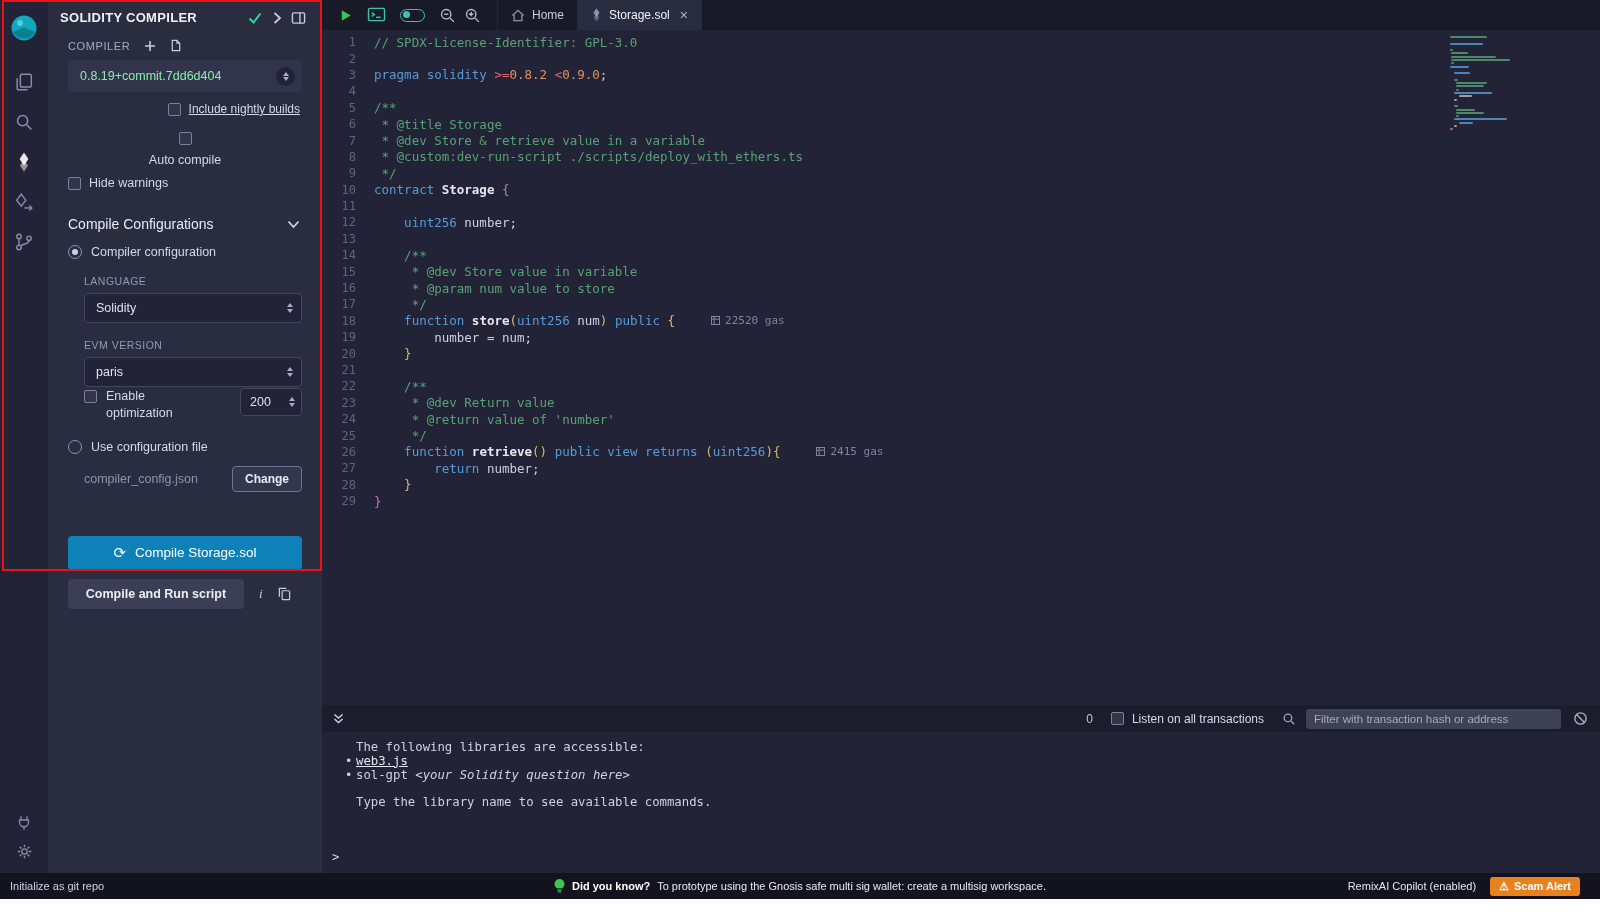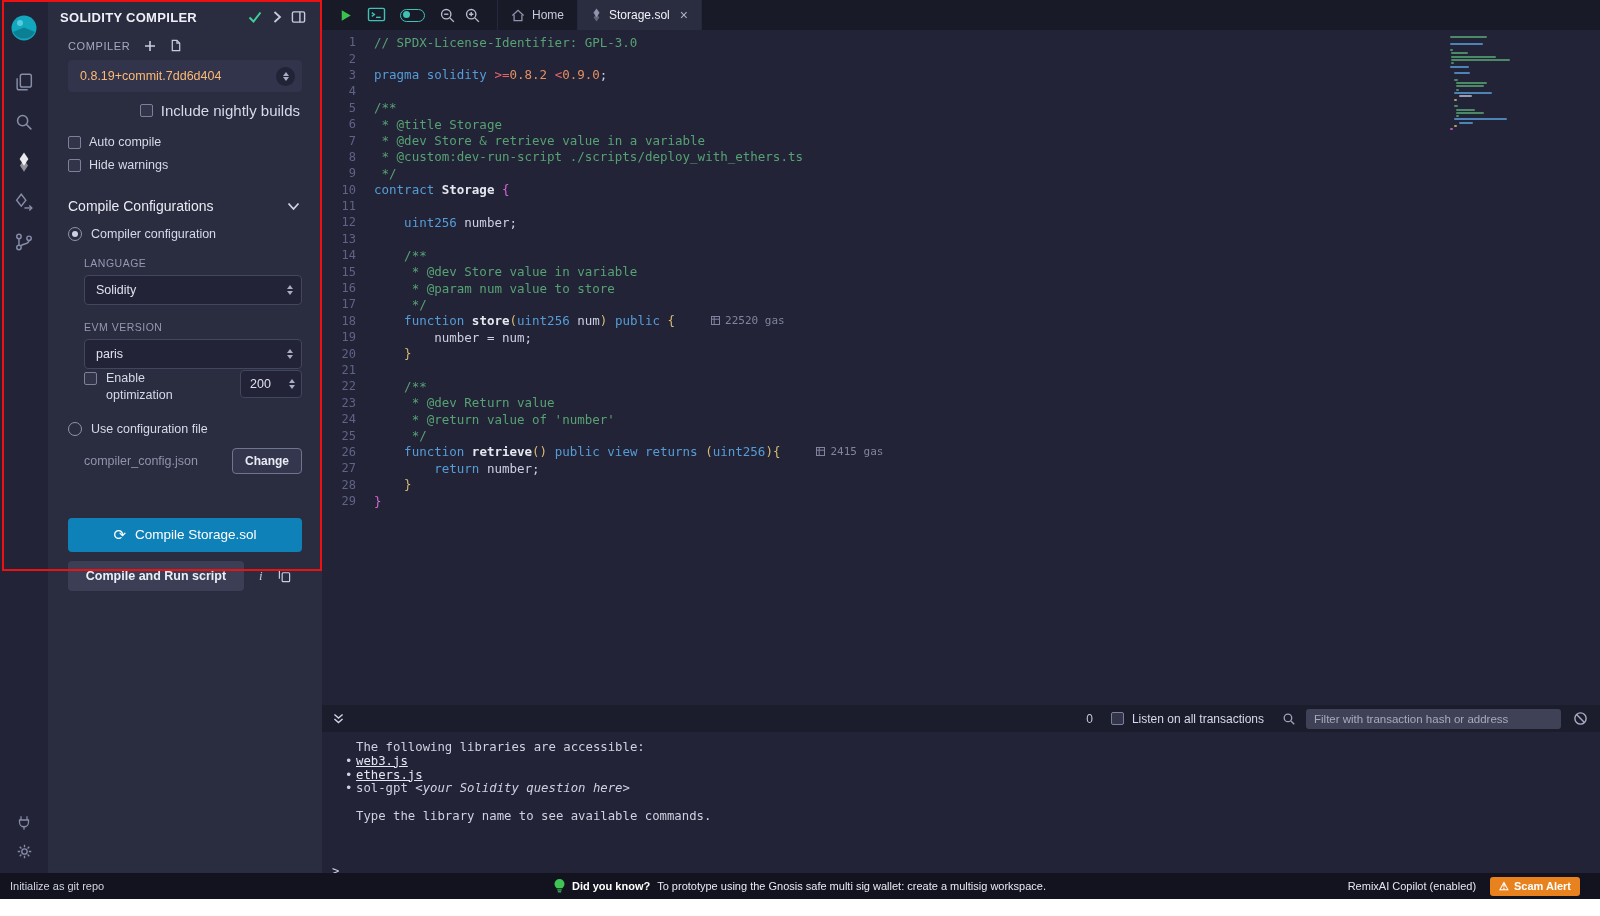--- a/index.html
+++ b/index.html
@@ -9,38 +9,38 @@
   
   .activity-bar { position:absolute; left:0; top:0; bottom:26px; width:48px; background:#222336; display:flex; flex-direction:column; align-items:center; }
   .ab-logo { margin-top:8px; margin-bottom:14px; }
   .ab-icon { width:48px; height:40px; display:flex; align-items:center; justify-content:center; color:#878ca8; cursor:pointer; }
   .ab-icon.active { color:#ffffff; }
   .ab-spacer { flex:1; }
   .ab-bottom { margin-bottom:10px; display:flex; flex-direction:column; align-items:center; gap:4px; }
 
   
   .side-panel { position:absolute; left:48px; top:0; bottom:26px; width:274px; background:#2a2c3f; }
-  .sp-header { display:flex; padding:10px 16px 4px 12px; gap:8px; }
+  .sp-header { display:flex; align-items:center; padding:10px 16px 4px 12px; gap:8px; }
   .sp-title { flex:1; font-size:13px; font-weight:700; letter-spacing:.3px; color:#eff0f7; }
   .sp-hicon { color:#c6cade; display:flex; }
   .panel-body { padding:2px 20px 0 20px; }
   .compiler-row { display:flex; align-items:center; gap:14px; margin-top:8px; }
   .compiler-label { font-size:11px; letter-spacing:.6px; color:#a6a9c0; }
   .mini-ic { color:#c9cce0; display:flex; }
   .version-select { margin-top:8px; height:32px; background:#32344c; border-radius:4px; display:flex; align-items:center; padding:0 7px 0 12px; cursor:pointer; }
-  .version-select .vtext { flex:1; font-size:12.5px; color:#fdba74; }
+  .version-select .vtext { flex:1; font-size:12.5px; color:#86efac; }
   .vcircle { width:19px; height:19px; border-radius:50%; background:#222336; display:flex; flex-direction:column; align-items:center; justify-content:center; gap:1px; }
   .tri-up { width:0; height:0; border-left:3.5px solid transparent; border-right:3.5px solid transparent; border-bottom:4px solid #a8acc4; }
   .tri-dn { width:0; height:0; border-left:3.5px solid transparent; border-right:3.5px solid transparent; border-top:4px solid #a8acc4; }
   .chk-row { display:flex; align-items:center; gap:8px; }
   .checkbox { width:13px; height:13px; border:1px solid #7c809a; border-radius:2px; background:#32344a; flex:none; cursor:pointer; }
   .chk-label { font-size:12.5px; color:#d6d9e8; }
   .nightly { margin-top:10px; justify-content:flex-end; padding-right:2px; }
-  .nightly .chk-label { font-size:15px; }
-  .auto { margin-top:16px; }
+  .nightly .chk-label { font-size:12px;text-decoration:underline; }
+  .auto { margin-top:16px;flex-direction:column; }
   .warn { margin-top:9px; }
   .adv-head { margin-top:26px; display:flex; align-items:center; justify-content:space-between; padding-right:2px; cursor:pointer; }
   .adv-title { font-size:14px; color:#e9eaf3; }
   .radio-row { display:flex; align-items:center; gap:9px; margin-top:13px; cursor:pointer; }
   .radio { width:14px; height:14px; border-radius:50%; border:1.5px solid #9094ac; display:flex; align-items:center; justify-content:center; flex:none; }
   .radio.sel::after { content:""; width:6px; height:6px; border-radius:50%; background:#ccd0e4; }
   .radio-label { font-size:12.5px; color:#d6d9e8; }
   .sub { margin-left:16px; }
   .small-cap { margin-top:16px; font-size:10.5px; letter-spacing:.5px; color:#9599b4; }
   .select { margin-top:6px; height:30px; background:#222336; border:1px solid #42465e; border-radius:4px; display:flex; align-items:center; padding:0 8px 0 11px; cursor:pointer; }
@@ -471,21 +471,20 @@
             <circle cx="8" cy="8" r="6"></circle>
             <path d="M3.8 3.8 L12.2 12.2"></path>
           </svg>
       </span>
     </div>
 
     <div class="terminal">
       <div id="terminal-output">
           <div class="term-line">The following libraries are accessible:</div>
           <div class="term-line bullet"><span class="bullet-dot">•</span><span class="term-link">web3.js</span></div>
-          <div class="term-line bullet"><span class="bullet-dot">•</span><span class="term-link">ethers.js</span></div>
           <div class="term-line bullet"><span class="bullet-dot">•</span><span>sol-gpt </span><span class="term-italic">&lt;your Solidity question here&gt;</span></div>
           <div class="term-gap"></div>
           <div class="term-line">Type the library name to see available commands.</div>
           <div class="term-gap-large"></div>
           <div class="term-prompt">&gt;</div>
         </div>
     </div>
   </div>
 
   <div class="status-bar">

